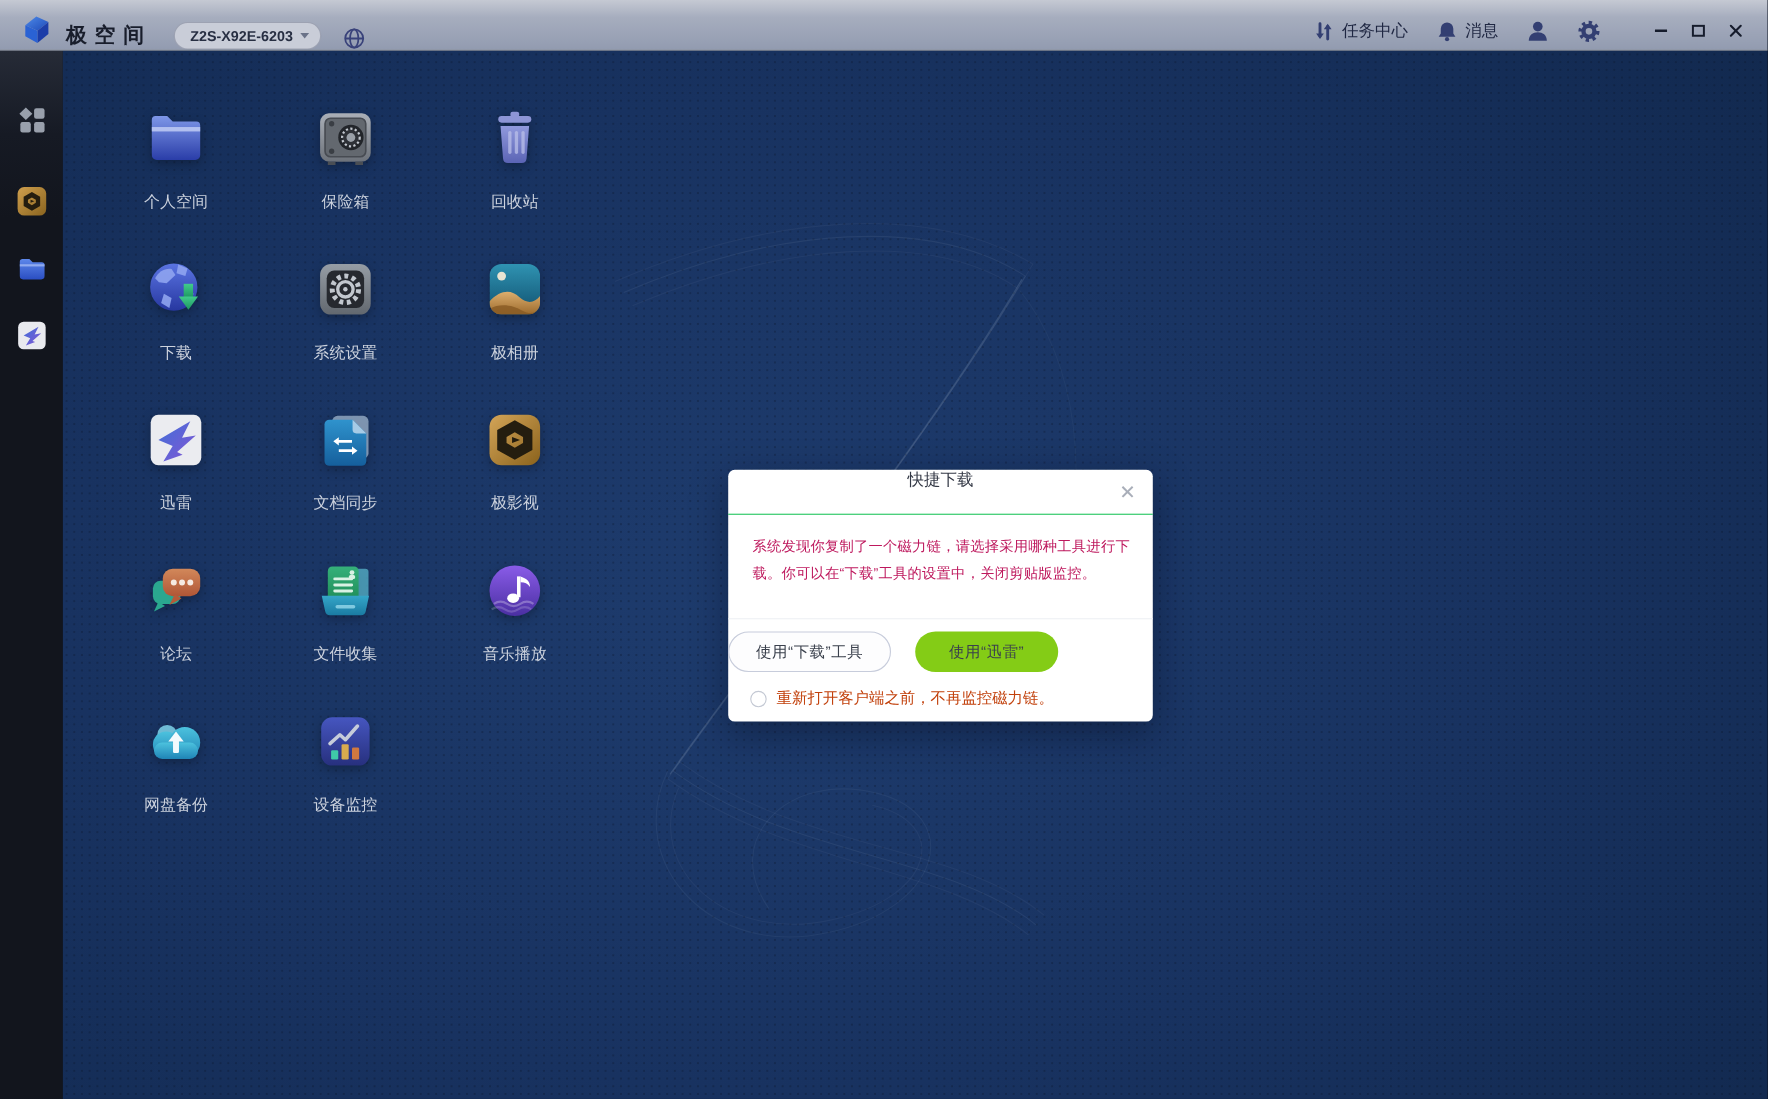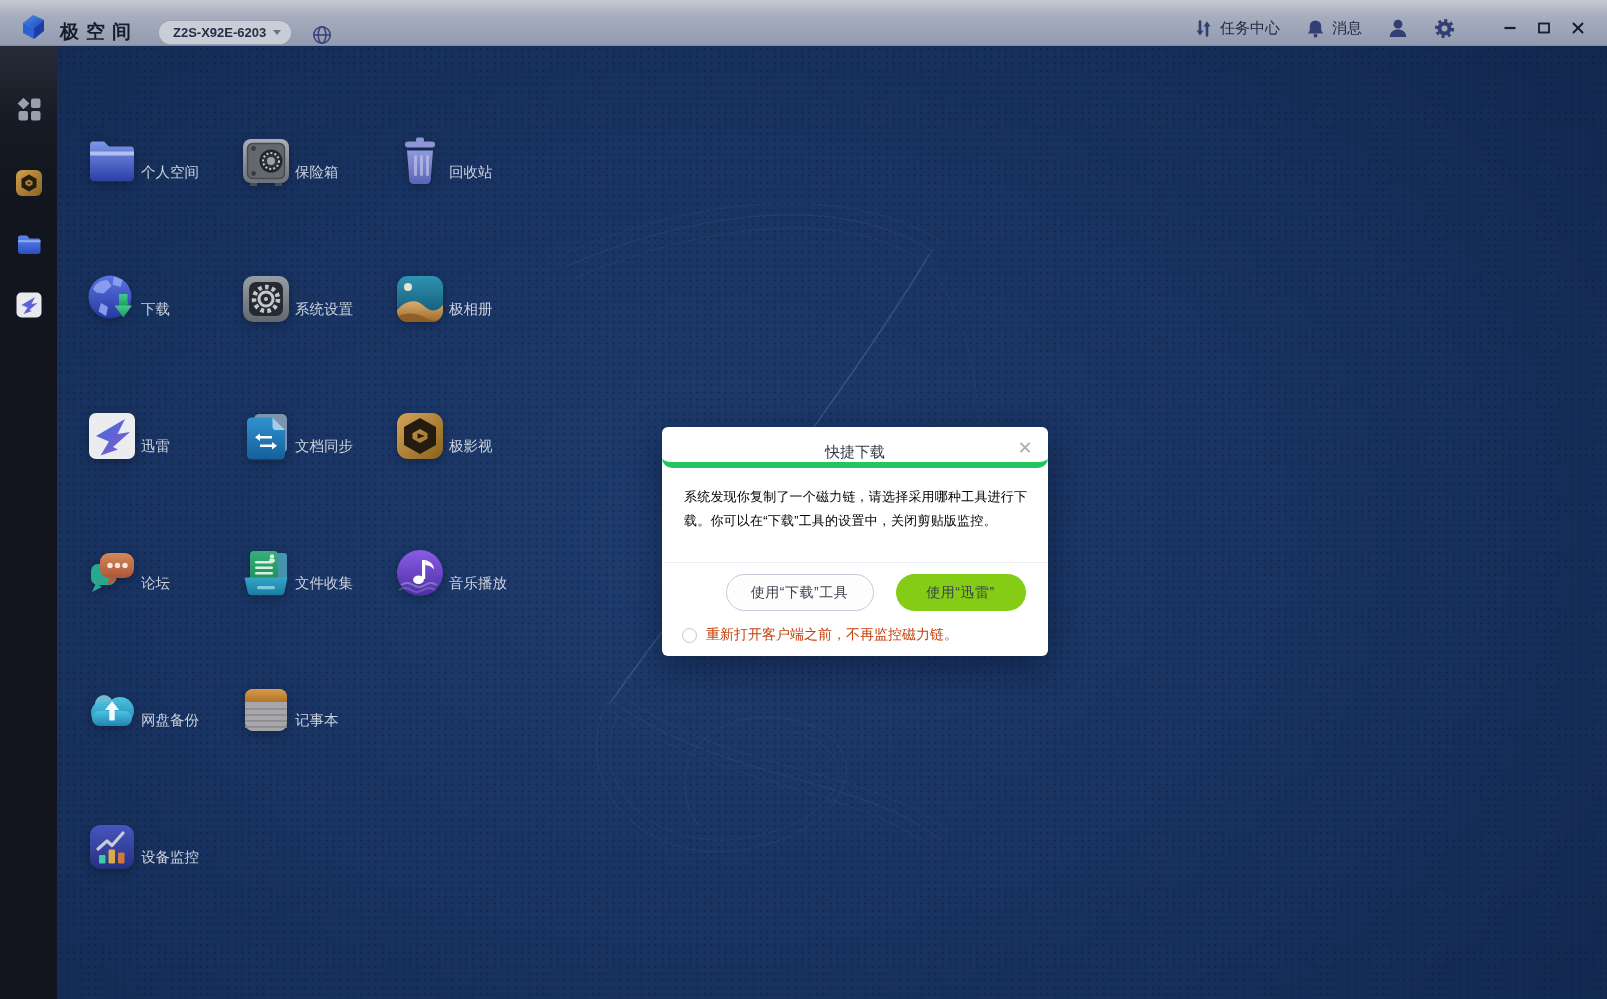--- a/index.html
+++ b/index.html
@@ -35,42 +35,42 @@
   
   .desktop { position:absolute; left:57px; top:46px; width:1550px; height:953px;
     background:radial-gradient(1300px 900px at 42% 52%, #1e3c6e 0%, #183260 50%, #132b53 80%, #112749 100%); }
   .desktop::before { content:""; position:absolute; inset:0;
     background-image:radial-gradient(rgba(8,16,34,.5) 1px, transparent 1.4px);
     background-size:7px 7px; opacity:.55; pointer-events:none; }
   .watermark { position:absolute; left:400px; top:90px; pointer-events:none; }
 
   .app-grid { position:absolute; left:26px; top:44px; display:grid;
     grid-template-columns:repeat(3,154px); grid-auto-rows:137px; }
-  .tile { width:154px; height:137px; display:flex; flex-direction:row; align-items:center;
+  .tile { width:154px; height:137px; display:flex; flex-direction:column; align-items:center;
     padding-top:7px; cursor:pointer; }
   .tile:nth-child(15){ grid-column:1; grid-row:6; }
   .tile:nth-child(16){ grid-column:2; grid-row:6; }
   .tile svg.appico { width:58px; height:58px; display:block;
     filter:drop-shadow(0 3px 5px rgba(0,0,0,.28)); }
   .tile .tlabel { margin-top:21px; font-size:14.5px; color:#ccd2dd; line-height:17px; }
 
   
   .dialog { position:absolute; left:605px; top:381px; width:386px; height:229px;
     background:#ffffff; border-radius:6px; box-shadow:0 10px 34px rgba(5,12,30,.45); z-index:40; }
   .dlg-header { position:absolute; left:0; top:0; width:100%; height:41px;
-    border-bottom:6px solid #22c55e; display:flex; align-items:flex-end; justify-content:center;border-radius:10px; }
+    border-bottom:1px solid #22c55e; display:flex; align-items:flex-start; justify-content:center; }
   .dlg-title { font-size:15px; color:#333845; font-weight:500; }
   .dlg-close { position:absolute; right:12px; top:10px; width:22px; height:22px;
     display:flex; align-items:center; justify-content:center;
     font-size:18px; color:#a9aeb9; cursor:pointer; line-height:1; }
   .dlg-body { position:absolute; left:22px; right:10px; top:58px;
-    font-size:13px; color:#000000; line-height:24px; letter-spacing:.2px; }
+    font-size:13px; color:#be185d; line-height:24px; letter-spacing:.2px; }
   .dlg-divider { position:absolute; left:0; top:135px; width:100%; height:1px; background:#eef0f4; }
   .dlg-buttons { position:absolute; left:0; top:147px; width:100%; display:flex;
-    justify-content:center; gap:22px;padding-left:41px; }
+    gap:22px; }
   .dlg-btn { height:37px; border-radius:19px; font-size:14px; color:#3b414d;
     display:flex; align-items:center; justify-content:center; cursor:pointer;
     font-family:inherit; letter-spacing:.5px; }
   .dlg-btn.primary { width:148px; background:#fdfdfe; border:1px solid #c7ccdb; }
   .dlg-btn.secondary { width:130px; background:#84cc16; border:none; }
   .dlg-check { position:absolute; left:20px; bottom:12px; display:flex; align-items:center; gap:9px; cursor:pointer; }
   .radio { width:15px; height:15px; border-radius:50%; border:1.5px solid #c3c8d3; background:#fff; flex:0 0 auto; }
   .check-label { font-size:14px; color:#c2410c; }
 </style>
 </head>
@@ -469,37 +469,20 @@
             <circle cx="20" cy="32" r="12"></circle>
             <circle cx="37" cy="30" r="14"></circle>
             <rect x="9" y="30" width="40" height="15" rx="7.5"></rect>
           </g>
           <rect x="26.3" y="26.5" width="5.4" height="13" rx="1.2" fill="#f2fafd"></rect>
           <path d="M22 29 l7-9 7 9 z" fill="#f2fafd"></path>
         </svg>
         <div class="tlabel">网盘备份</div>
       </div>
 
-      <div class="tile">
-        <svg class="appico" viewBox="0 0 58 58">
-          <defs>
-              <linearGradient id="i15a" x1="0" y1="0" x2="0" y2="1">
-            <stop offset="0" stop-color="#d89c46"></stop>
-                <stop offset="1" stop-color="#b0742c"></stop>
-              </linearGradient>
-            </defs>
-          <rect x="8" y="8" width="42" height="42" rx="8" fill="#a7a7a9"></rect>
-          <path d="M8 21 v-5 a8 8 0 0 1 8-8 h26 a8 8 0 0 1 8 8 v5 z" fill="url(#i15a)"></path>
-          <rect x="8" y="27" width="42" height="1.8" fill="#8e8e90"></rect>
-          <rect x="8" y="33" width="42" height="1.8" fill="#8e8e90"></rect>
-          <rect x="8" y="39" width="42" height="1.8" fill="#8e8e90"></rect>
-          <rect x="8" y="45" width="42" height="1.8" fill="#8e8e90"></rect>
-        </svg>
-        <div class="tlabel">记事本</div>
-      </div>
 
       <div class="tile">
         <svg class="appico" viewBox="0 0 58 58">
           <defs>
               <linearGradient id="i16a" x1="0" y1="0" x2="0" y2="1">
             <stop offset="0" stop-color="#4656c0"></stop>
                 <stop offset="1" stop-color="#27307e"></stop>
               </linearGradient>
             </defs>
           <rect x="7" y="7" width="44" height="44" rx="10" fill="url(#i16a)"></rect>

